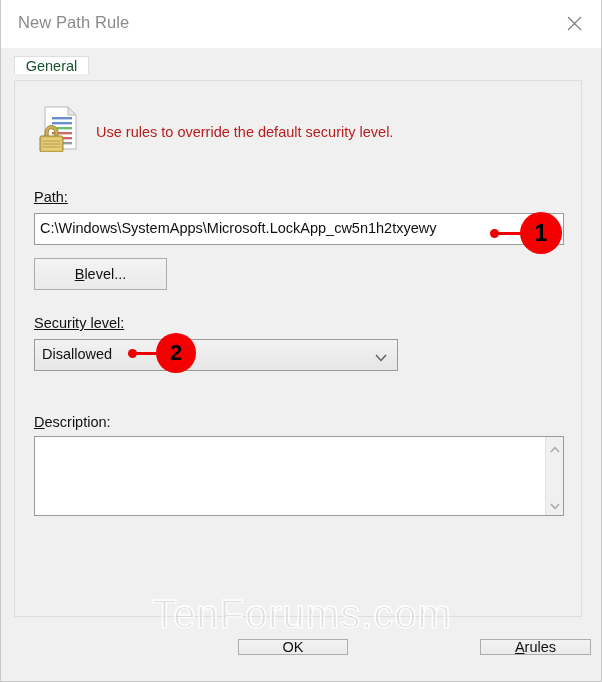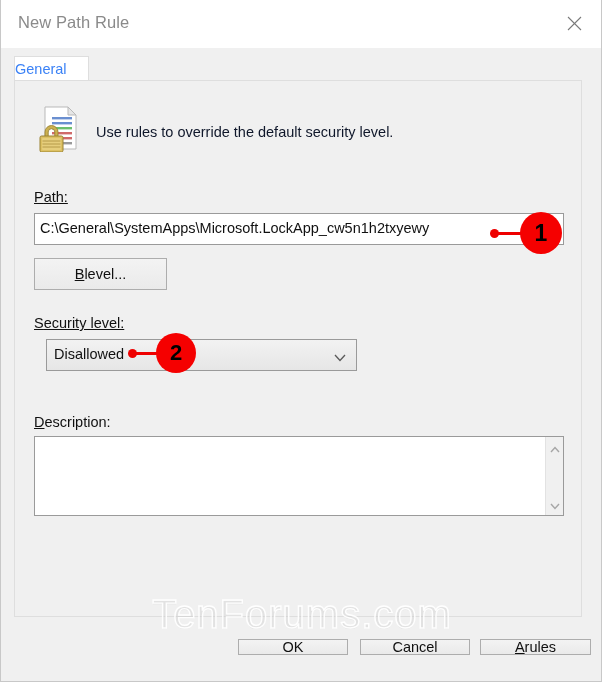--- a/index.html
+++ b/index.html
@@ -61,30 +61,30 @@
     top: 48px;
     width: 602px;
     height: 32px;
     background: #f0f0f0;
   }
   .tab {
     position: absolute;
     left: 13px;
     top: 8px;
     width: 75px;
-    height: 25px;
+    height: 18px;
     background: #ffffff;
     border: 1px solid #dedede;
     border-bottom: none;
     box-sizing: border-box;
     display: flex;
     align-items: center;
-    justify-content: flex-start;
-    font-size: 14.5px;
-    color: #3b82f6;
+    justify-content: center;
+    font-size: 14.5px;
+    color: #14532d;
     cursor: default;
   }
 
   
   .tabpanel {
     position: absolute;
     left: 13px;
     top: 80px;
     width: 568px;
     height: 537px;
@@ -99,21 +99,21 @@
     left: 21px;
     top: 23px;
     width: 48px;
     height: 48px;
   }
   .hdr-text {
     position: absolute;
     left: 81px;
     top: 43px;
     font-size: 14.5px;
-    color: #0f172a;
+    color: #b91c1c;
     white-space: nowrap;
   }
 
   
   .fld-label {
     position: absolute;
     font-size: 14.5px;
     color: #101010;
     white-space: nowrap;
   }
@@ -154,23 +154,23 @@
     align-items: center;
     justify-content: center;
     font-size: 14.5px;
     color: #101010;
     cursor: default;
   }
 
   
   .combo {
     position: absolute;
-    left: 31px;
+    left: 19px;
     top: 258px;
-    width: 311px;
+    width: 364px;
     height: 32px;
     background: linear-gradient(#f2f2f2, #e6e6e6);
     border: 1px solid #9a9a9a;
     box-sizing: border-box;
     cursor: default;
   }
   .combo-value {
     position: absolute;
     left: 7px;
     top: 6px;
@@ -344,21 +344,21 @@
           <line x1="6.5" y1="40" x2="24.5" y2="40"></line>
           <line x1="6.5" y1="43" x2="24.5" y2="43"></line>
         </g>
       </svg>
     </div>
     <div class="hdr-text">Use rules to override the default security level.</div>
 
     <div class="fld-label" style="left:19px; top:108px;text-decoration:underline;"><u>P</u><span>ath:</span></div>
 
     <div class="path-box" title="C:\Windows\SystemApps\Microsoft.LockApp_cw5n1h2txyewy">
-      <div class="path-value">C:\General\SystemApps\Microsoft.LockApp_cw5n1h2txyewy</div>
+      <div class="path-value">C:\Windows\SystemApps\Microsoft.LockApp_cw5n1h2txyewy</div>
     </div>
 
     <div class="browse-btn">
         <u>B</u>
         <span>level...</span>
       </div>
 
     <div class="fld-label" style="left:19px; top:234px;text-decoration:underline;"><u>S</u><span>ecurity level:</span></div>
 
     <div class="combo">
@@ -388,23 +388,20 @@
       </div>
     </div>
 
   </div>
 
   <div class="watermark">TenForums.com</div>
 
   <div class="dlg-btn btn-ok">
     <span>OK</span>
   </div>
-  <div class="dlg-btn btn-cancel">
-    <span>Cancel</span>
-  </div>
   <div class="dlg-btn btn-apply">
       <u>A</u>
       <span>rules</span>
     </div>
 
   <div class="callout" id="callout1">
     <div class="dot"></div>
     <div class="line"></div>
     <div class="bubble">1</div>
   </div>

